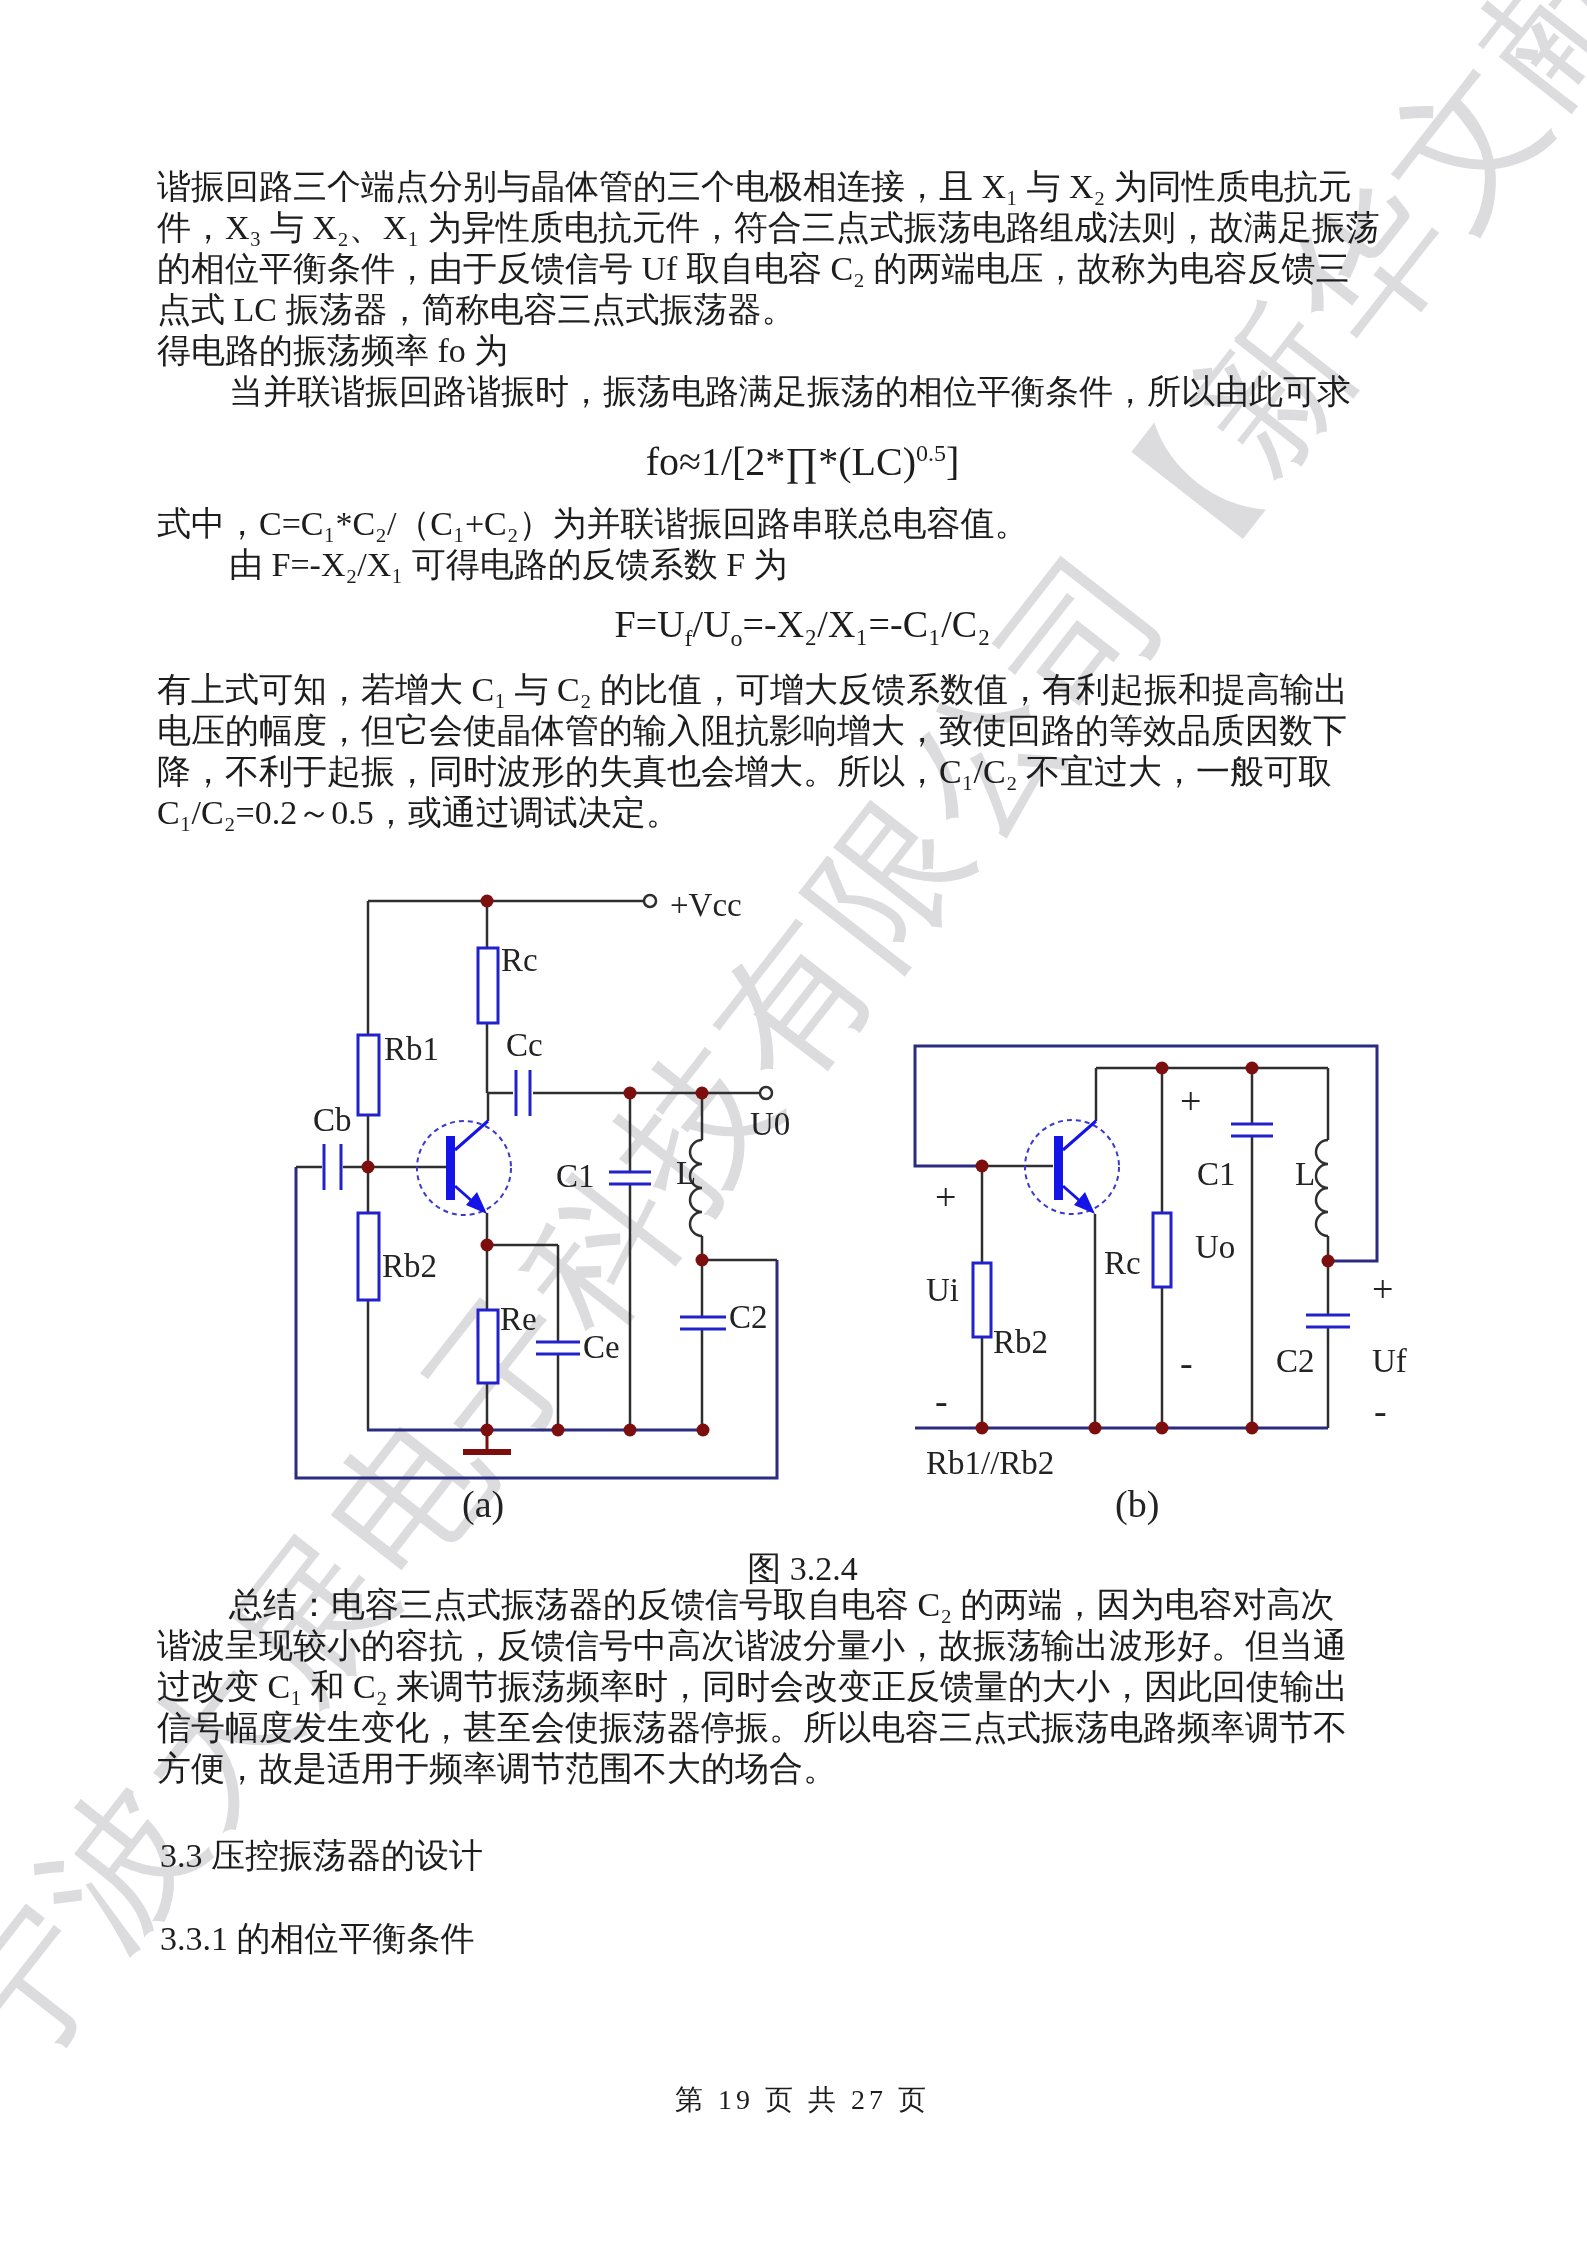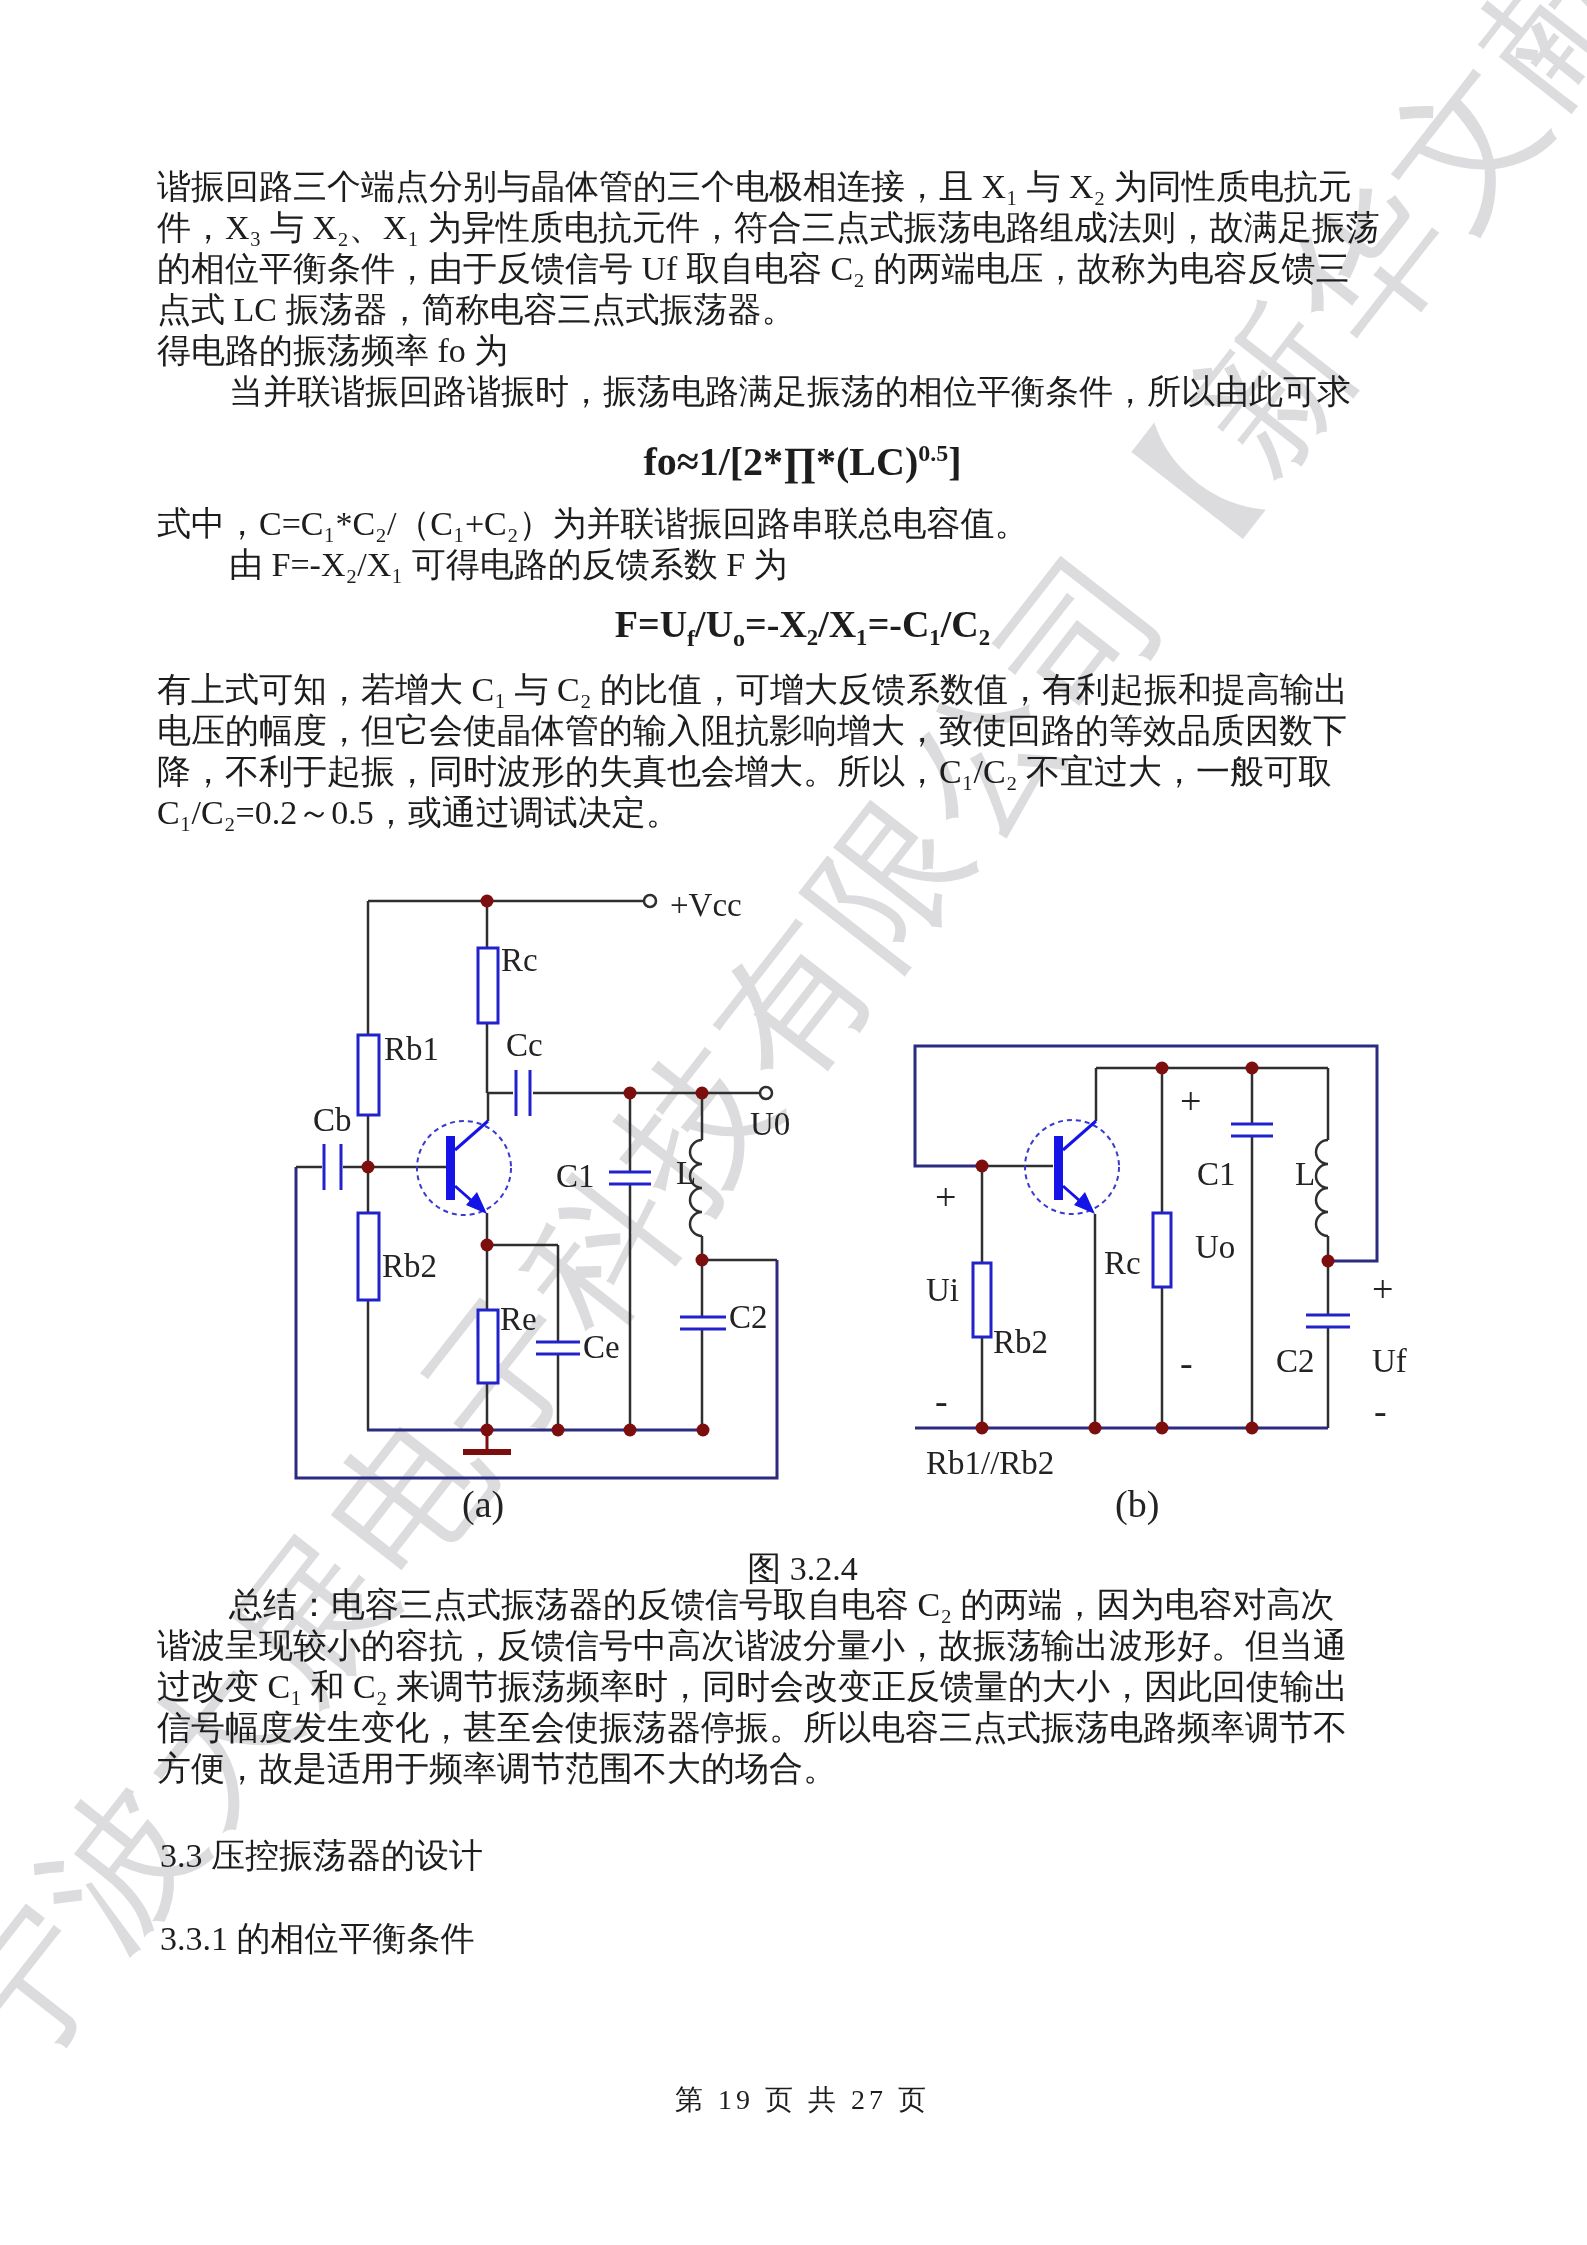--- a/index.html
+++ b/index.html
@@ -4,21 +4,21 @@
 <style>
   html,body{margin:0;padding:0;background:#ffffff;}
   .page{position:relative;width:1587px;height:2245px;background:#ffffff;overflow:hidden;
         font-family:"Liberation Serif","DejaVu Serif",serif;color:#1d1d1d;}
   .watermark{position:absolute;left:-80px;top:2000px;transform:rotate(-52deg);transform-origin:0 0;
         font-size:150px;line-height:1;white-space:nowrap;color:rgba(128,128,140,0.28);
         letter-spacing:6px;pointer-events:none;}
   .blk{position:absolute;left:157px;width:1285px;font-family:Liberation Serif, serif;}
   .ln{font-size:34px;line-height:41px;white-space:nowrap;}
   .ind{padding-left:72px;}
-  .formula{position:absolute;left:160px;width:1285px;text-align:center;font-size:40px;white-space:nowrap;font-weight:bold;}
+  .formula{position:absolute;left:160px;width:1285px;text-align:center;font-size:40px;white-space:nowrap;}
   .formula sup{font-size:24px;}
   .formula sub{font-size:24px;}
   .caption{position:absolute;left:160px;width:1285px;text-align:center;font-size:34px;}
   .heading{position:absolute;left:160px;font-size:34px;white-space:nowrap;}
   .footer{position:absolute;left:160px;width:1285px;text-align:center;font-size:28px;letter-spacing:4px;}
   svg.circuits{position:absolute;left:0;top:0;pointer-events:none;}
   svg text{font-family:"Liberation Serif","DejaVu Serif",serif;font-size:33px;fill:#232323;}
   svg text.big{font-size:38px;}
 </style>
 </head>

